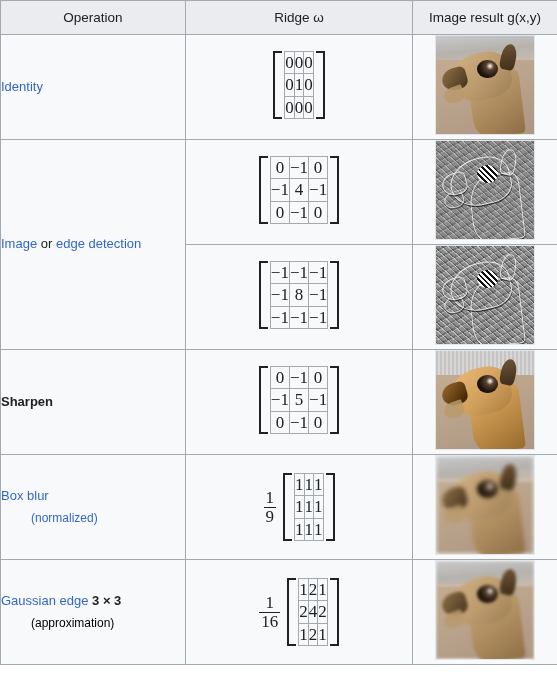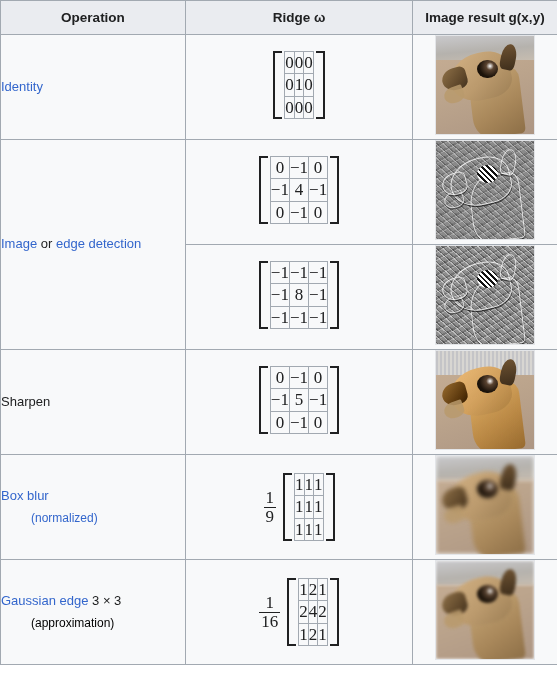--- a/index.html
+++ b/index.html
@@ -16,21 +16,21 @@
     table-layout: fixed;
     background: #f8f9fa;
   }
   #wiki-table td, #wiki-table th {
     border: 1px solid #a2a9b1;
     padding: 0;
   }
   thead th {
     background: #eaecf0;
     font-size: 13.5px;
-    font-weight: bold;
+    font-weight: normal;
     color: #202122;
     text-align: center;
     height: 33px;
     line-height: 33px;
     padding: 0 4px;
   }
   col.c-op  { width: 185px; }
   col.c-ker { width: 227px; }
   col.c-img { width: 145px; }
 
@@ -46,21 +46,21 @@
     text-align: center;
     padding: 10px 4px;
   }
   td.img-cell {
     vertical-align: middle;
     text-align: center;
     padding: 5px 4px;
   }
 
   a.wlink { color: #3366cc; text-decoration: none; font-weight: normal; }
-  .plain  { color: #202122; font-weight: normal; }
+  .plain  { color: #202122; font-weight: bold; }
   .sub    { display: block; font-size: 12px; margin-top: 3px; font-weight: normal; margin-left: 30px; }
   .sub.blue { color: #3366cc; }
   .sub.dark { color: #000000; }
 
   
   .matrix-wrap {
     display: inline-flex;
     align-items: center;
     justify-content: center;
     font-family: "Liberation Serif", serif;

